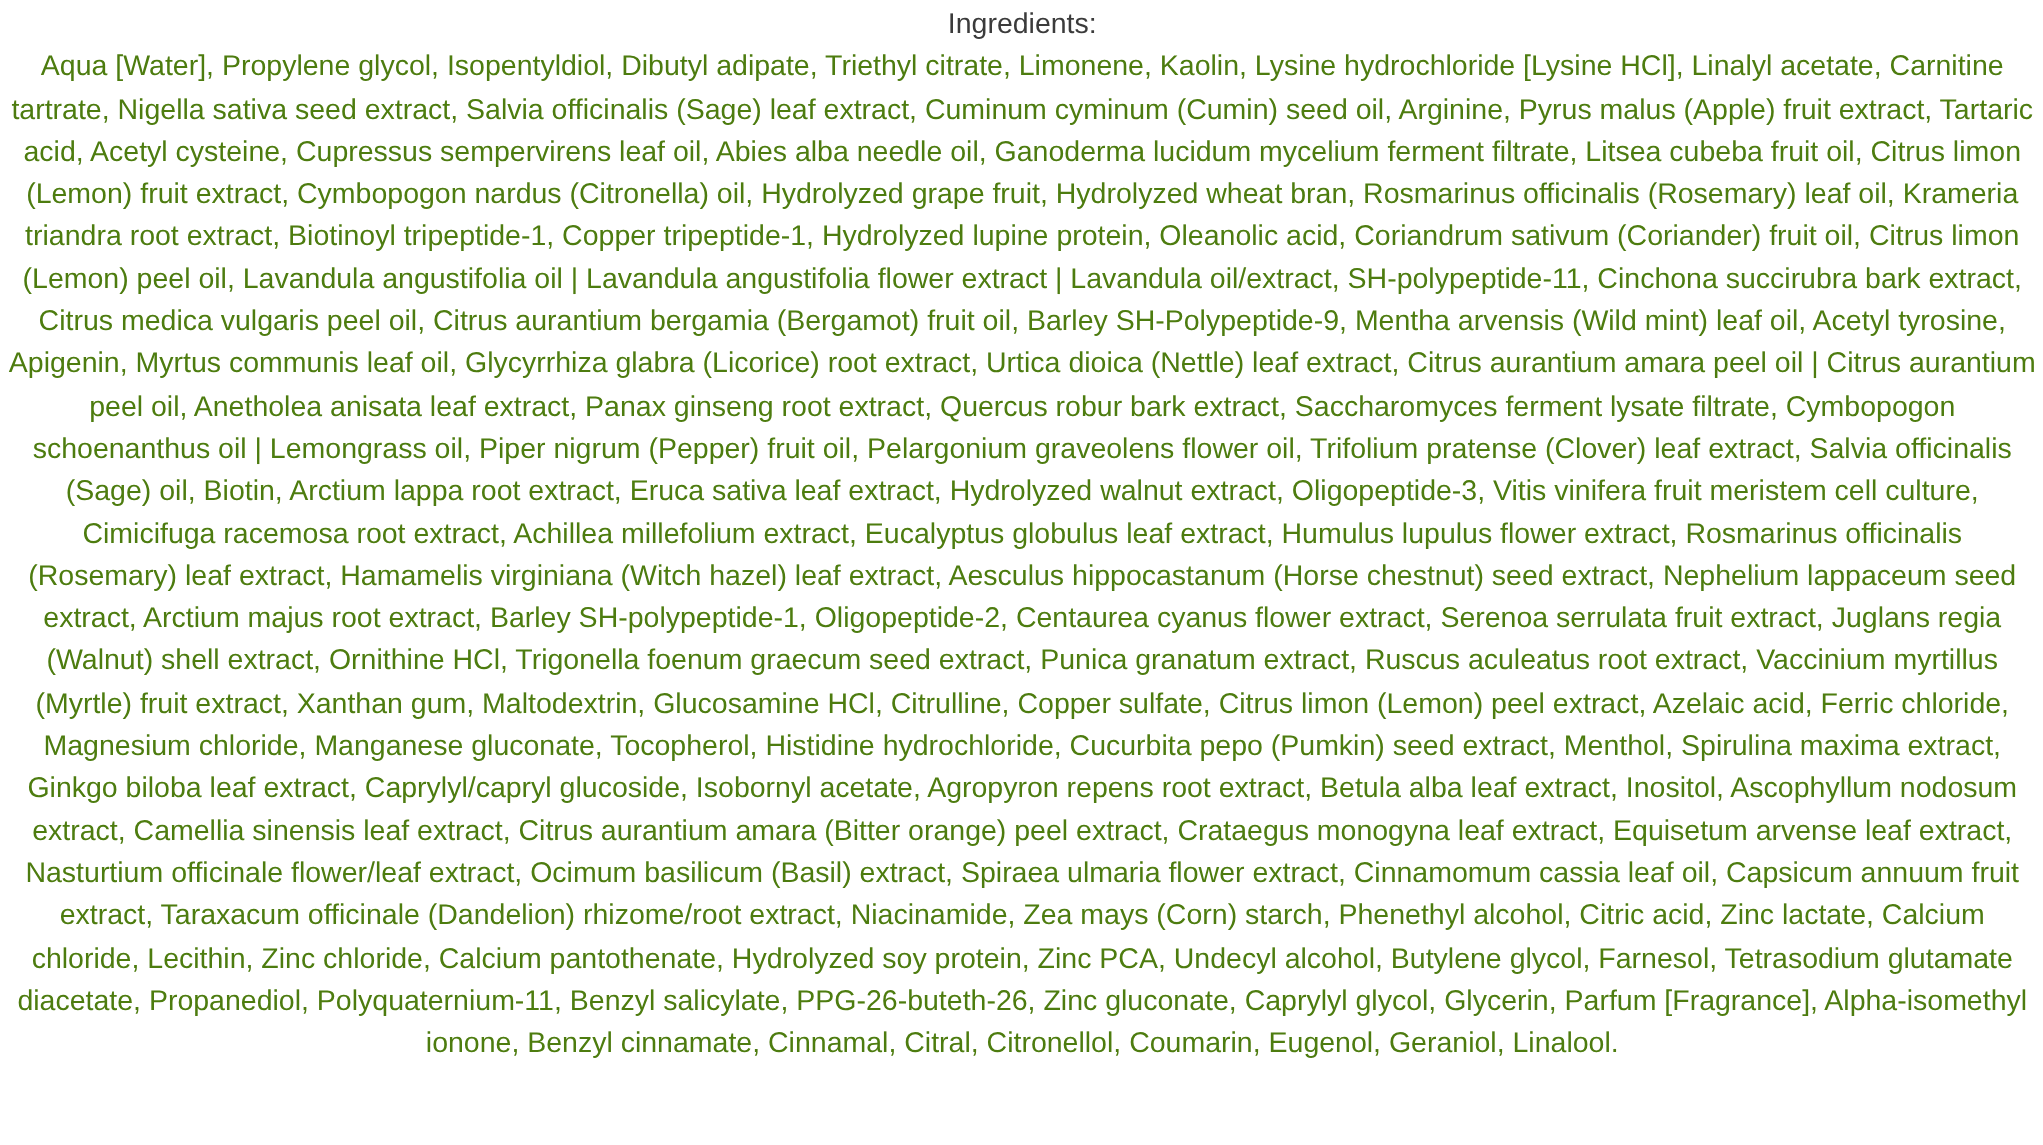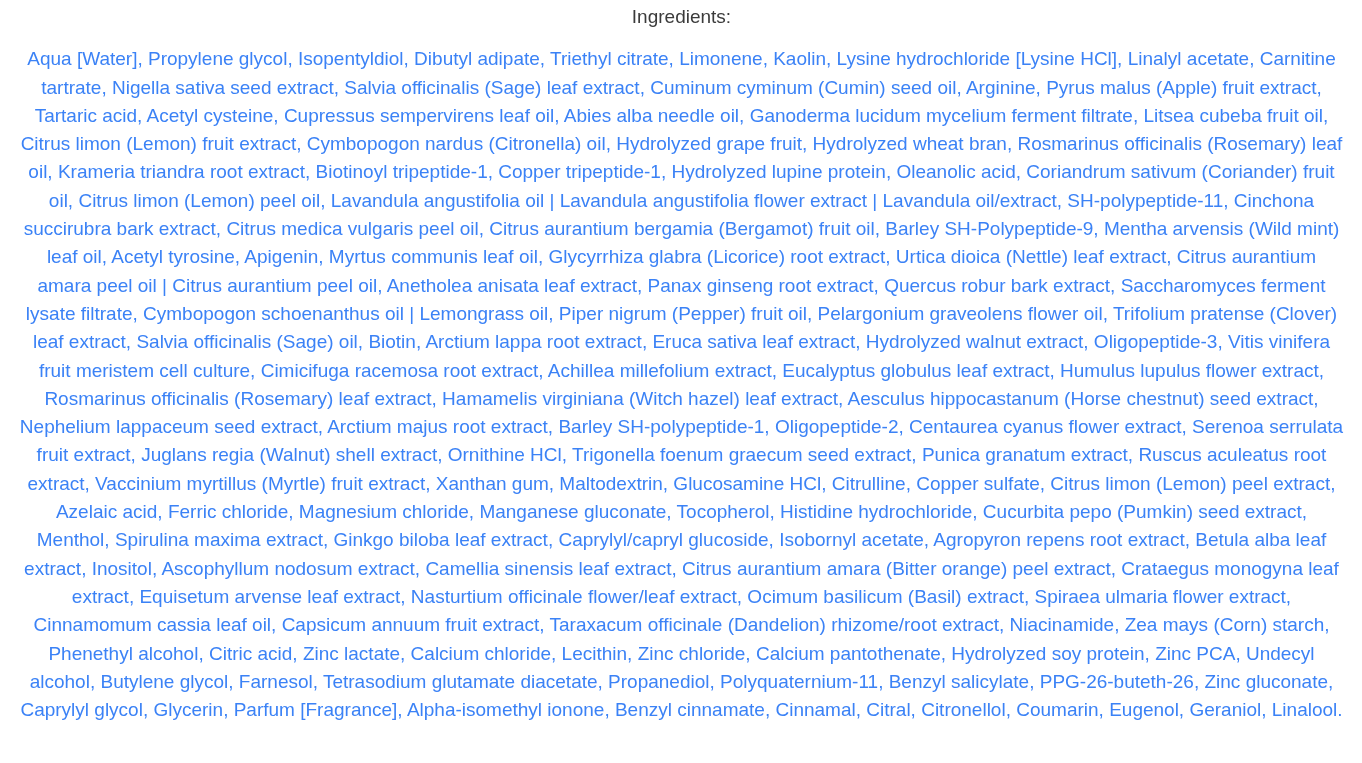--- a/index.html
+++ b/index.html
@@ -21,26 +21,26 @@
   }
   .ingredients-title {
     margin: 0;
     font-size: 19px;
     font-weight: 400;
     line-height: 28.3px;
     text-align: center;
     color: #3b3b3b;
   }
   .ingredients-paragraph {
-    margin: 14px;
+    margin: 0;
     font-size: 19px;
     font-weight: 400;
     line-height: 28.3px;
     text-align: center;
-    color: #3b82f6;
+    color: #4d7c0f;
     word-spacing: normal;
   }
 </style>
 </head>
 <body>
 
 <main class="ingredients-doc">
   <h1 class="ingredients-title">Ingredients:</h1>
   <p class="ingredients-paragraph">Aqua [Water], Propylene glycol, Isopentyldiol, Dibutyl adipate, Triethyl citrate, Limonene, Kaolin, Lysine hydrochloride [Lysine HCl], Linalyl acetate, Carnitine tartrate, Nigella sativa seed extract, Salvia officinalis (Sage) leaf extract, Cuminum cyminum (Cumin) seed oil, Arginine, Pyrus malus (Apple) fruit extract, Tartaric acid, Acetyl cysteine, Cupressus sempervirens leaf oil, Abies alba needle oil, Ganoderma lucidum mycelium ferment filtrate, Litsea cubeba fruit oil, Citrus limon (Lemon) fruit extract, Cymbopogon nardus (Citronella) oil, Hydrolyzed grape fruit, Hydrolyzed wheat bran, Rosmarinus officinalis (Rosemary) leaf oil, Krameria triandra root extract, Biotinoyl tripeptide-1, Copper tripeptide-1, Hydrolyzed lupine protein, Oleanolic acid, Coriandrum sativum (Coriander) fruit oil, Citrus limon (Lemon) peel oil, Lavandula angustifolia oil | Lavandula angustifolia flower extract | Lavandula oil/extract, SH-polypeptide-11, Cinchona succirubra bark extract, Citrus medica vulgaris peel oil, Citrus aurantium bergamia (Bergamot) fruit oil, Barley SH-Polypeptide-9, Mentha arvensis (Wild mint) leaf oil, Acetyl tyrosine, Apigenin, Myrtus communis leaf oil, Glycyrrhiza glabra (Licorice) root extract, Urtica dioica (Nettle) leaf extract, Citrus aurantium amara peel oil | Citrus aurantium peel oil, Anetholea anisata leaf extract, Panax ginseng root extract, Quercus robur bark extract, Saccharomyces ferment lysate filtrate, Cymbopogon schoenanthus oil | Lemongrass oil, Piper nigrum (Pepper) fruit oil, Pelargonium graveolens flower oil, Trifolium pratense (Clover) leaf extract, Salvia officinalis (Sage) oil, Biotin, Arctium lappa root extract, Eruca sativa leaf extract, Hydrolyzed walnut extract, Oligopeptide-3, Vitis vinifera fruit meristem cell culture, Cimicifuga racemosa root extract, Achillea millefolium extract, Eucalyptus globulus leaf extract, Humulus lupulus flower extract, Rosmarinus officinalis (Rosemary) leaf extract, Hamamelis virginiana (Witch hazel) leaf extract, Aesculus hippocastanum (Horse chestnut) seed extract, Nephelium lappaceum seed extract, Arctium majus root extract, Barley SH-polypeptide-1, Oligopeptide-2, Centaurea cyanus flower extract, Serenoa serrulata fruit extract, Juglans regia (Walnut) shell extract, Ornithine HCl, Trigonella foenum graecum seed extract, Punica granatum extract, Ruscus aculeatus root extract, Vaccinium myrtillus (Myrtle) fruit extract, Xanthan gum, Maltodextrin, Glucosamine HCl, Citrulline, Copper sulfate, Citrus limon (Lemon) peel extract, Azelaic acid, Ferric chloride, Magnesium chloride, Manganese gluconate, Tocopherol, Histidine hydrochloride, Cucurbita pepo (Pumkin) seed extract, Menthol, Spirulina maxima extract, Ginkgo biloba leaf extract, Caprylyl/capryl glucoside, Isobornyl acetate, Agropyron repens root extract, Betula alba leaf extract, Inositol, Ascophyllum nodosum extract, Camellia sinensis leaf extract, Citrus aurantium amara (Bitter orange) peel extract, Crataegus monogyna leaf extract, Equisetum arvense leaf extract, Nasturtium officinale flower/leaf extract, Ocimum basilicum (Basil) extract, Spiraea ulmaria flower extract, Cinnamomum cassia leaf oil, Capsicum annuum fruit extract, Taraxacum officinale (Dandelion) rhizome/root extract, Niacinamide, Zea mays (Corn) starch, Phenethyl alcohol, Citric acid, Zinc lactate, Calcium chloride, Lecithin, Zinc chloride, Calcium pantothenate, Hydrolyzed soy protein, Zinc PCA, Undecyl alcohol, Butylene glycol, Farnesol, Tetrasodium glutamate diacetate, Propanediol, Polyquaternium-11, Benzyl salicylate, PPG-26-buteth-26, Zinc gluconate, Caprylyl glycol, Glycerin, Parfum [Fragrance], Alpha-isomethyl ionone, Benzyl cinnamate, Cinnamal, Citral, Citronellol, Coumarin, Eugenol, Geraniol, Linalool.</p>
 </main>

